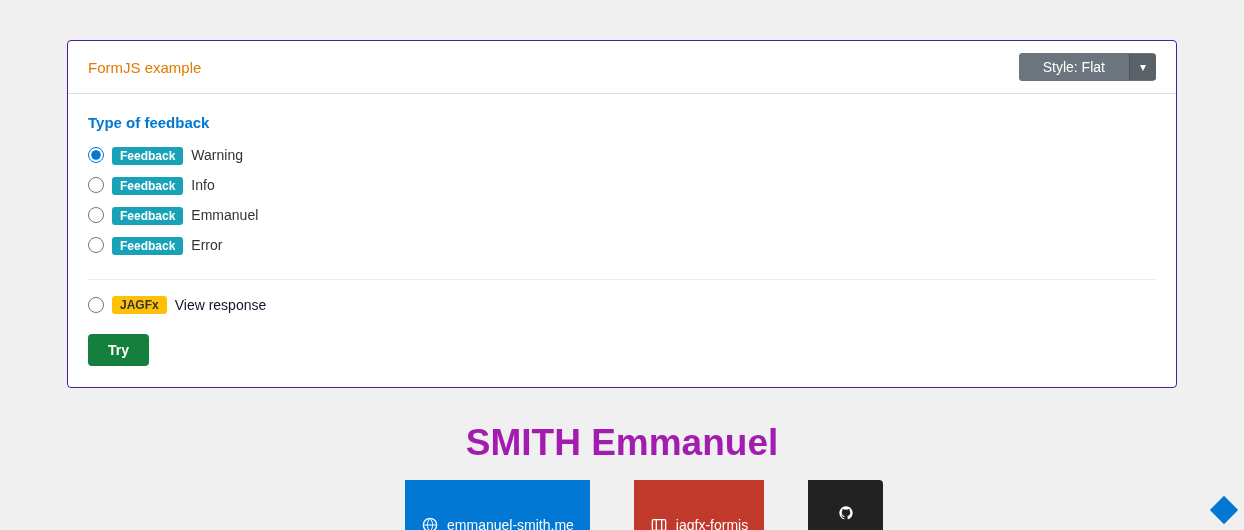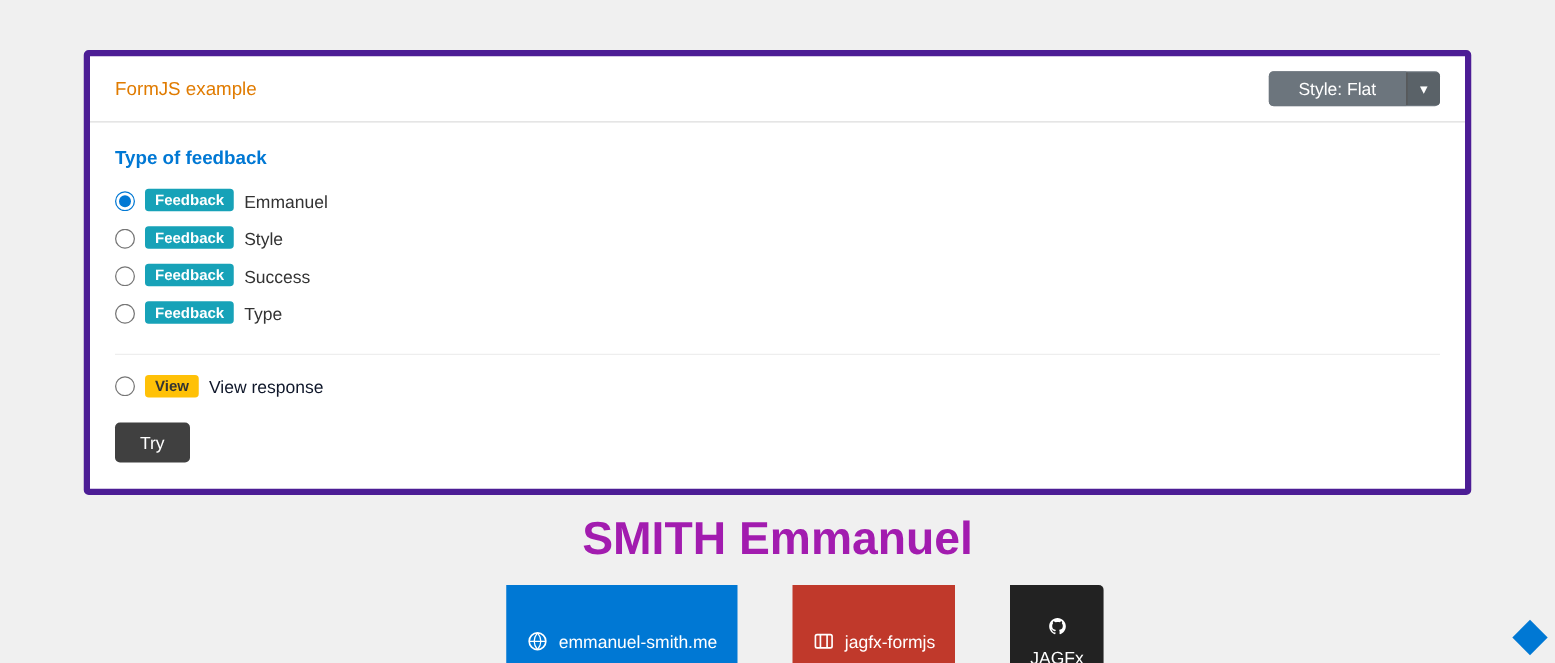--- a/index.html
+++ b/index.html
@@ -9,25 +9,25 @@
       min-height: 530px;
       display: flex;
       flex-direction: column;
       align-items: center;
       justify-content: flex-start;
       padding: 40px 20px;
     }
 
     .main-card {
       background: #fff;
-      border: 5px solid #4c1d95;
+      border: 1px solid #4c1d95;
       border-radius: 4px;
       width: 100%;
       max-width: 1110px;
-      margin-bottom: 14px;
+      margin-bottom: 34px;
     }
 
     .card-header {
       display: flex;
       align-items: center;
       justify-content: space-between;
       padding: 12px 20px;
       border-bottom: 1px solid #ddd;
     }
 
@@ -74,21 +74,21 @@
 
     .radio-group {
       display: flex;
       flex-direction: column;
       gap: 12px;
       margin-bottom: 24px;
     }
 
     .radio-option {
       display: flex;
-      align-items: flex-end;
+      align-items: flex-start;
       gap: 8px;
       cursor: pointer;
     }
 
     .radio-option input[type="radio"] {
       width: 16px;
       height: 16px;
       cursor: pointer;
       accent-color: #0078d4;
     }
@@ -137,27 +137,28 @@
       color: #333;
       background: #ffc107;
     }
 
     .view-label-text {
       font-size: 14px;
       color: #0f172a;
     }
 
     .try-button {
-      background: #404040;
+      background: #15803d;
       color: #fff;
       border: none;
       border-radius: 4px;
       padding: 8px 20px;
       font-size: 14px;
       cursor: pointer;
+      font-weight: bold;
     }
 
     .author-name {
       font-size: 37px;
       font-weight: bold;
       color: #a21caf;
       margin-bottom: 16px;
     }
 
     .author-links {
@@ -223,44 +224,44 @@
   </div>
 
   <div class="card-body">
     <div class="section-title">Type of feedback</div>
 
     <div class="radio-group">
 
     <div class="radio-option">
           <input type="radio" name="feedback" id="opt-success" checked="" style="">
           <span class="feedback-badge">Feedback</span>
-          <span class="radio-label-text">Emmanuel</span>
+          <span class="radio-label-text">Warning</span>
         </div>
         <div class="radio-option">
           <input type="radio" name="feedback" id="opt-info" style="">
           <span class="feedback-badge">Feedback</span>
-          <span class="radio-label-text">Style</span>
+          <span class="radio-label-text">Info</span>
         </div>
         <div class="radio-option">
           <input type="radio" name="feedback" id="opt-warning" style="">
           <span class="feedback-badge">Feedback</span>
-          <span class="radio-label-text">Success</span>
+          <span class="radio-label-text">Emmanuel</span>
         </div>
         <div class="radio-option">
           <input type="radio" name="feedback" id="opt-error" style="">
           <span class="feedback-badge">Feedback</span>
-          <span class="radio-label-text">Type</span>
+          <span class="radio-label-text">Error</span>
         </div>
       </div>
 
     <hr class="divider">
 
     <div class="view-option">
       <input type="radio" name="viewoption" id="view-response" style="">
-      <span class="view-badge">View</span>
+      <span class="view-badge">JAGFx</span>
       <span class="view-label-text">View response</span>
     </div>
 
     <button class="try-button">Try</button>
   </div>
 </div>
 
 <div class="author-name">SMITH Emmanuel</div>
 
 <div class="author-links">

